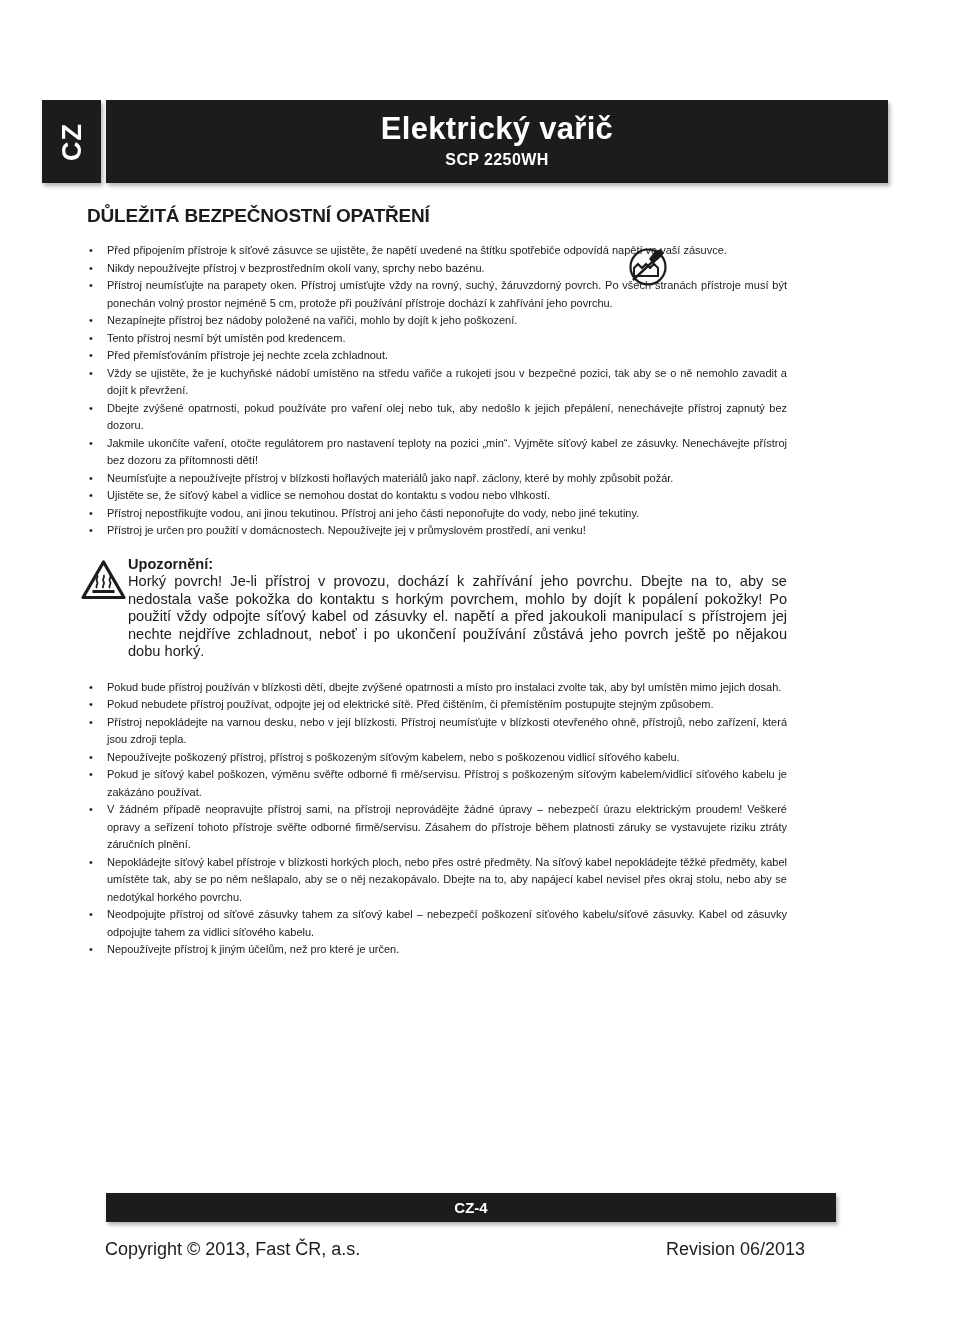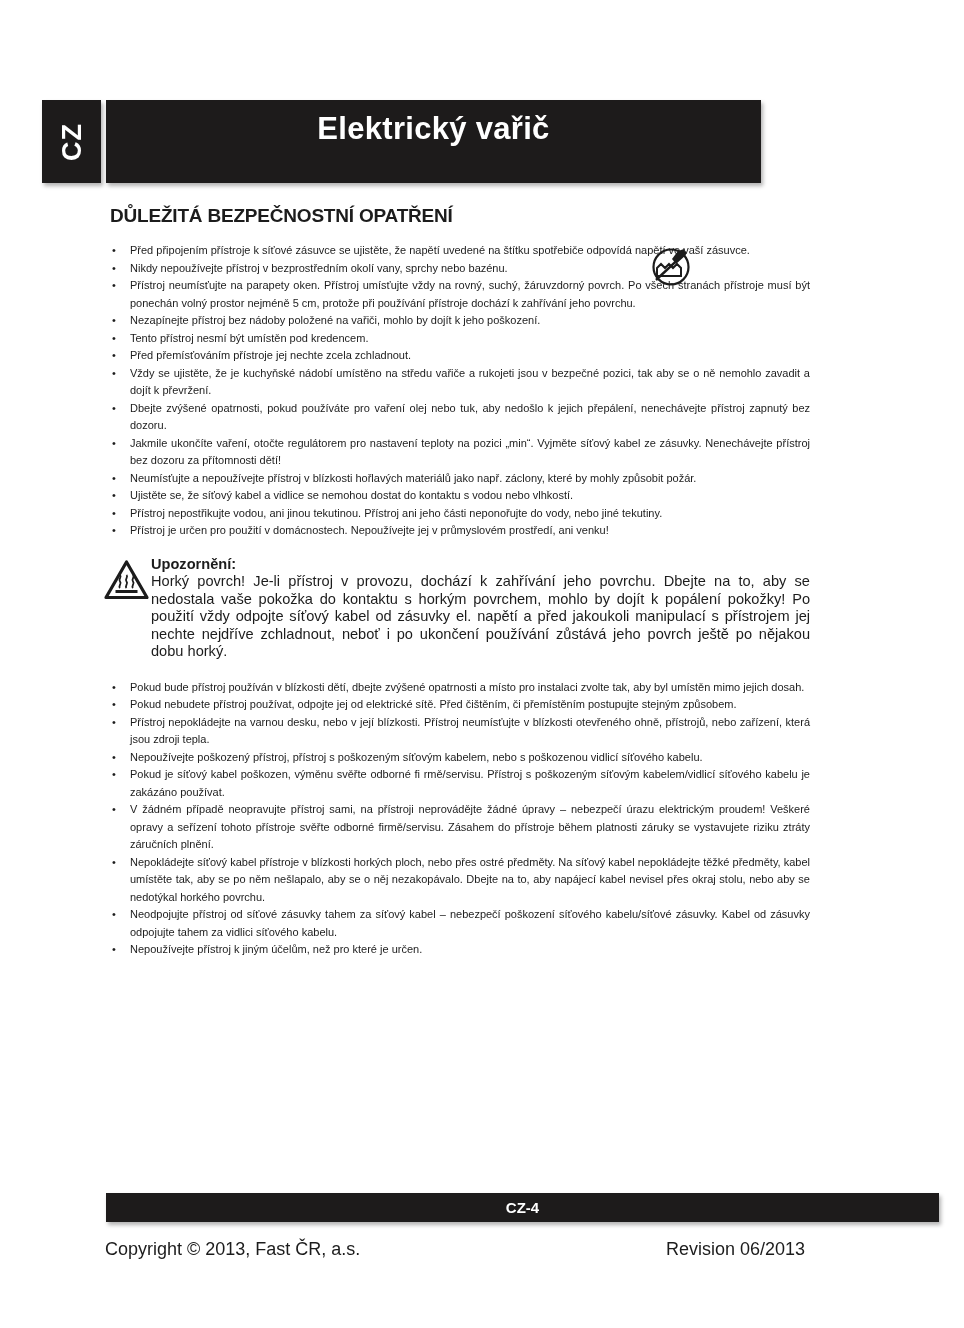--- a/index.html
+++ b/index.html
@@ -12,29 +12,29 @@
   .cz-tab {
     position:absolute; left:42px; top:100px; width:59px; height:83px;
     background:#1d1b1b; box-shadow:2px 3px 4px rgba(0,0,0,0.3);
   }
   .cz-tab .vtext {
     position:absolute; left:50%; top:50%;
     transform:translate(-50%,-50%) rotate(-90deg);
     color:#ffffff; font-size:27px; font-weight:600; letter-spacing:1px;
   }
   .title-bar {
-    position:absolute; left:106px; top:100px; width:655px; height:83px;
+    position:absolute; left:106px; top:100px; width:782px; height:83px;
     background:#1d1b1b; box-shadow:2px 3px 4px rgba(0,0,0,0.3);
     color:#ffffff; text-align:center;
   }
   .doc-title { padding-top:13px; font-size:31px; font-weight:600; line-height:1.05; letter-spacing:0.3px; }
   .doc-model { font-size:16px; font-weight:700; margin-top:5px; letter-spacing:0.4px; }
 
   
-  .content { position:absolute; left:110px; top:204px; width:700px; }
+  .content { position:absolute; left:87px; top:204px; width:700px; }
   .heading {
     font-size:19px; font-weight:700; line-height:23px;
     margin:0 0 15px 0; letter-spacing:-0.2px;
   }
   .bullets { list-style:none; margin:0; padding:0; font-size:11px; line-height:17.5px; }
   .bullets li { position:relative; padding-left:20px; text-align:justify; }
   .bullets li::before { content:"\2022"; position:absolute; left:2px; top:0; }
 
   .icon-no-water { position:absolute; left:537px; top:-14px; width:49px; height:41px; }
   .icon-no-water svg, .icon-hot svg { display:block; width:100%; height:100%; }
@@ -42,39 +42,40 @@
   .warning {
     position:relative; margin:16px 0 18px 0; padding-left:41px;
     font-size:14.6px; line-height:17.5px;
   }
   .warning-label { font-weight:700; }
   .warning-text { text-align:justify; }
   .icon-hot { position:absolute; left:-7px; top:3px; width:47px; height:42px; }
 
   
   .page-bar {
-    position:absolute; left:106px; top:1193px; width:833px; height:29px;
+    position:absolute; left:106px; top:1193px; width:730px; height:29px;
     background:#1d1b1b; box-shadow:2px 3px 4px rgba(0,0,0,0.3);
     color:#ffffff; text-align:center; font-size:15px; font-weight:700; line-height:29px;
   }
   .meta-row {
     position:absolute; left:105px; top:1239px; width:700px;
     display:flex; justify-content:space-between; font-size:18px;
   }
 </style>
 </head>
 <body>
 
 <div class="page">
 
   <div class="cz-tab">
     <span class="vtext">CZ</span>
   </div>
   <div class="title-bar">
     <div class="doc-title">Elektrický vařič</div>
+    <div class="doc-model">SCP 2250WH</div>
   </div>
 
   <div class="content">
     <h1 class="heading">
       <span>DŮLEŽITÁ BEZPEČNOSTNÍ OPATŘENÍ</span><br>
     </h1>
 
     <ul class="bullets">
       <li>Před připojením přístroje k síťové zásuvce se ujistěte, že napětí uvedené na štítku spotřebiče odpovídá napětí ve vaší zásuvce.</li>
       <li>

